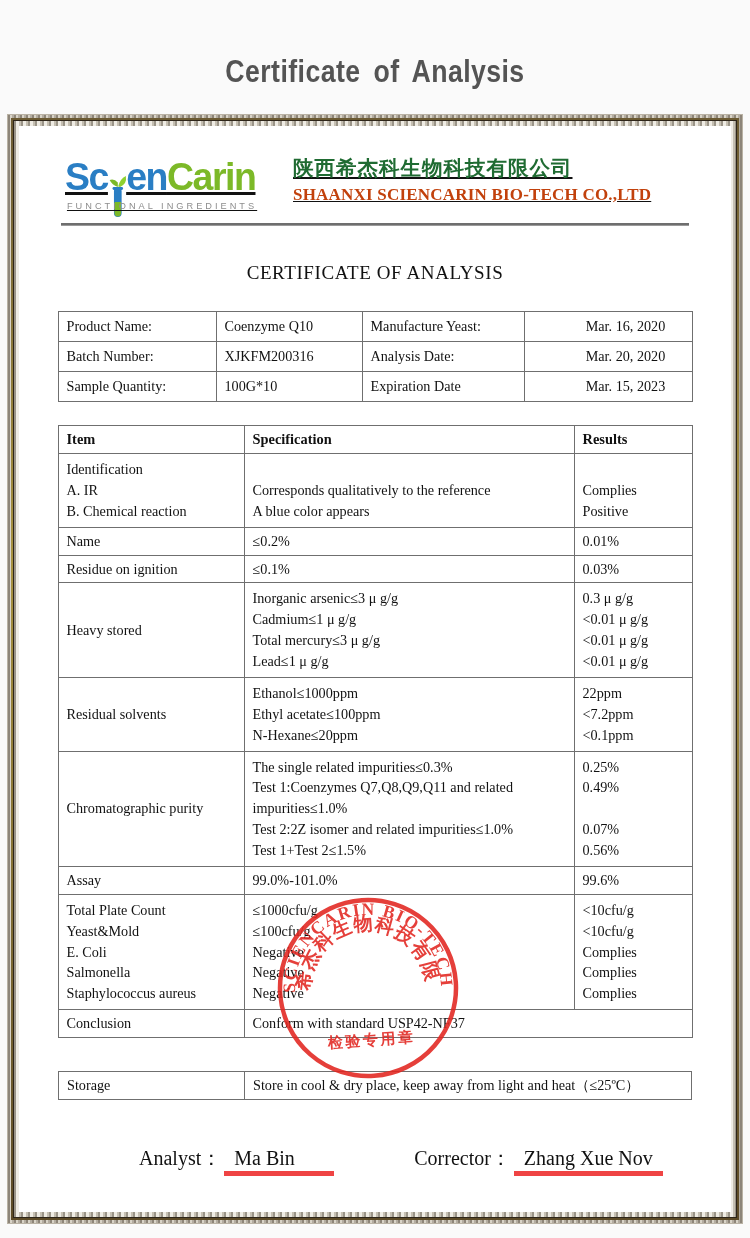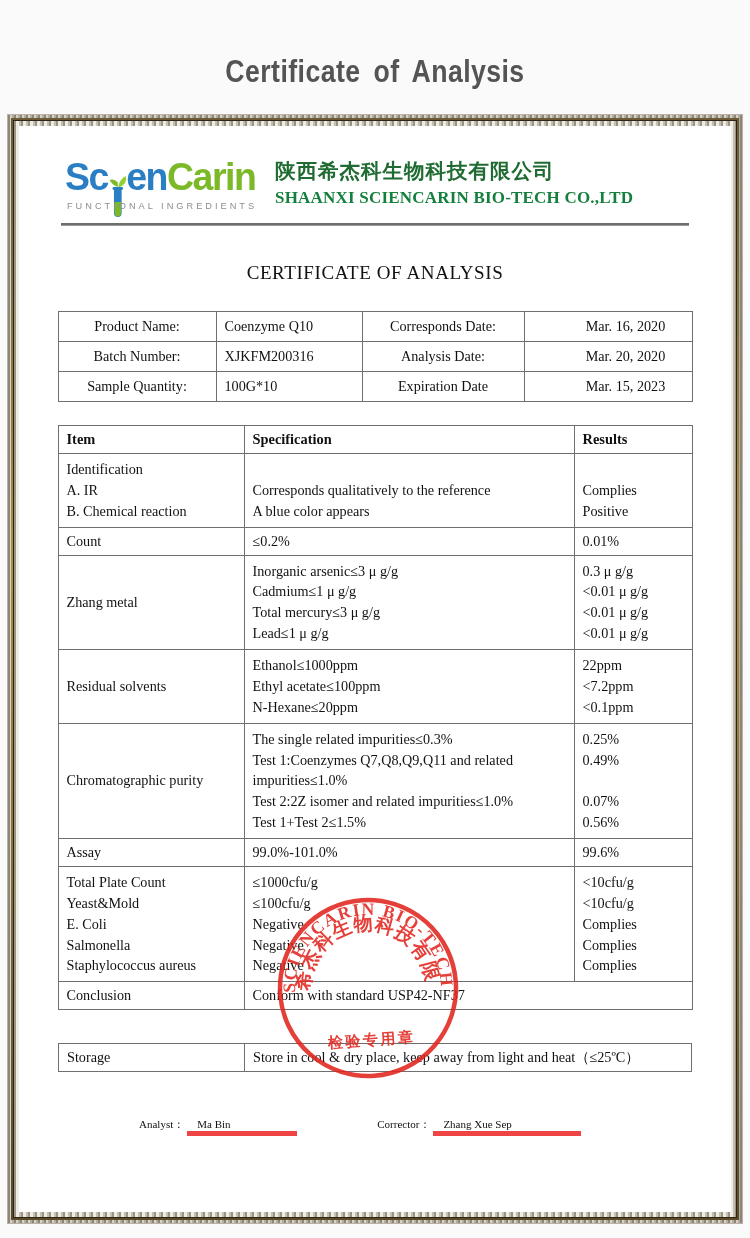--- a/index.html
+++ b/index.html
@@ -53,21 +53,21 @@
       repeating-linear-gradient(90deg,#9a9488 0 2px,#efece4 2px 5px,#c5bfb2 5px 7px);
   }
   .frame-inner {
     width:100%; height:100%;
     background:#ffffff;
     position:relative;
     padding:26px 38px 0 38px;
   }
 
   
-  .letterhead { display:flex; align-items:center; padding-left:8px; }
+  .letterhead { display:flex; align-items:flex-start; gap:18px; padding-left:8px;text-decoration:underline; }
   .logo-block { width:210px; flex:0 0 210px; padding-top:6px; }
   .logo-word {
     font-family:"Liberation Sans", sans-serif;
     font-weight:bold;
     font-size:39px;
     line-height:0.95;
     letter-spacing:-1.5px;
     position:relative;
     white-space:nowrap;
     transform:scaleX(0.96);
@@ -91,21 +91,21 @@
   .company-block { padding-top:4px; }
   .company-cn {
     color:#1f6b32;
     font-family:"DejaVu Sans", sans-serif;
     font-weight:bold;
     font-size:20.5px;
     letter-spacing:1px;
     line-height:1.25;
   }
   .company-en {
-    color:#15803d;
+    color:#c2410c;
     font-family:"Liberation Serif", serif;
     font-weight:bold;
     font-size:17px;
     letter-spacing:0.2px;
     margin-top:3px;
   }
   .rule-double {
     margin:12px 4px 0 4px;
     border-top:2.5px solid #6e6e6e;
     border-bottom:1px solid #9a9a9a;
@@ -119,21 +119,21 @@
     font-weight:normal;
     letter-spacing:0.6px;
     margin-top:36px;
   }
 
   
   table { border-collapse:collapse; width:634px; margin:0 auto; table-layout:fixed; }
   td, th { border:1px solid #6f6f6f; font-size:14.2px; padding:4px 8px; vertical-align:middle; text-align:left; font-weight:normal; }
 
   .meta-table { margin-top:27px; }
-  .meta-table td { height:30px;text-align:center; }
+  .meta-table td { height:30px; }
   .meta-table .c1 { width:158px; }
   .meta-table .c2 { width:146px; text-align:left; }
   .meta-table .c3 { width:162px; }
   .meta-table .c4 { width:168px; text-align:center;padding-left:43px; }
 
   .main-table { margin-top:23px; }
   .main-table th { font-weight:bold; height:28px; font-size:14.4px; }
   .main-table .ci { width:186px; }
   .main-table .cs { width:330px; }
   .main-table .cr { width:118px; }
@@ -143,21 +143,21 @@
 
   .store-table { margin-top:33px; }
   .store-table td { height:25px; }
   .store-table .cs1 { width:186px; }
 
   
   .sign-row {
     display:flex;
     margin:45px auto 0 auto;
     width:600px;
-    font-size:11px;
+    font-size:20px;
     padding-left:64px;
   }
   .sign-item { display:flex; align-items:baseline; }
   .sign-item.right { margin-left:80px; }
   .sign-label { white-space:nowrap; }
   .sign-value {
     border-bottom:5px solid #ef4444;
     min-width:110px;
     padding:0 10px 1px 10px;
     margin-left:3px;
@@ -204,21 +204,21 @@
     </div>
     <div class="rule-double"></div>
 
     <div class="doc-title">CERTIFICATE OF ANALYSIS</div>
 
     <table class="meta-table">
       <tbody>
                 <tr>
         <td class="c1">Product Name:</td>
         <td class="c2">Coenzyme Q10</td>
-        <td class="c3">Corresponds Date:</td>
+        <td class="c3">Manufacture Yeast:</td>
         <td class="c4">Mar. 16, 2020</td>
       </tr>
       <tr>
         <td class="c1">Batch Number:</td>
         <td class="c2">XJKFM200316</td>
         <td class="c3">Analysis Date:</td>
         <td class="c4">Mar. 20, 2020</td>
       </tr>
       <tr>
         <td class="c1">Sample Quantity:</td>
@@ -250,32 +250,43 @@
                     <div class="nowrapline">A blue color appears</div>
                   </td>
                   <td class="multi">
                     <div class="nowrapline">&nbsp;</div>
                     <div class="nowrapline">Complies</div>
                     <div class="nowrapline">Positive</div>
                   </td>
                 </tr>
                 <tr>
                   <td>
-                    <div class="nowrapline">Count</div>
+                    <div class="nowrapline">Name</div>
                   </td>
                   <td>
                     <div class="nowrapline">≤0.2%</div>
                   </td>
                   <td>
                     <div class="nowrapline">0.01%</div>
                   </td>
                 </tr>
                 <tr>
                   <td>
-                    <div class="nowrapline">Zhang metal</div>
+                    <div class="nowrapline">Residue on ignition</div>
+                  </td>
+                  <td>
+                    <div class="nowrapline">≤0.1%</div>
+                  </td>
+                  <td>
+                    <div class="nowrapline">0.03%</div>
+                  </td>
+                </tr>
+                <tr>
+                  <td>
+                    <div class="nowrapline">Heavy stored</div>
                   </td>
                   <td class="multi">
                     <div class="nowrapline">Inorganic arsenic≤3 μ g/g</div>
                     <div class="nowrapline">Cadmium≤1 μ g/g</div>
                     <div class="nowrapline">Total mercury≤3 μ g/g</div>
                     <div class="nowrapline">Lead≤1 μ g/g</div>
                   </td>
                   <td class="multi">
                     <div class="nowrapline">0.3 μ g/g</div>
                     <div class="nowrapline">&lt;0.01 μ g/g</div>
@@ -369,21 +380,21 @@
     </tbody>
             </table>
 
     <div class="sign-row">
       <div class="sign-item">
         <span class="sign-label">Analyst：</span>
         <span class="sign-value">Ma Bin</span>
       </div>
       <div class="sign-item right">
         <span class="sign-label">Corrector：</span>
-        <span class="sign-value wide">Zhang Xue Sep</span>
+        <span class="sign-value wide">Zhang Xue Nov</span>
       </div>
     </div>
 
   </div>
  </div>
       </div>
     </div>
 </div>
 
 <div class="stamp">

